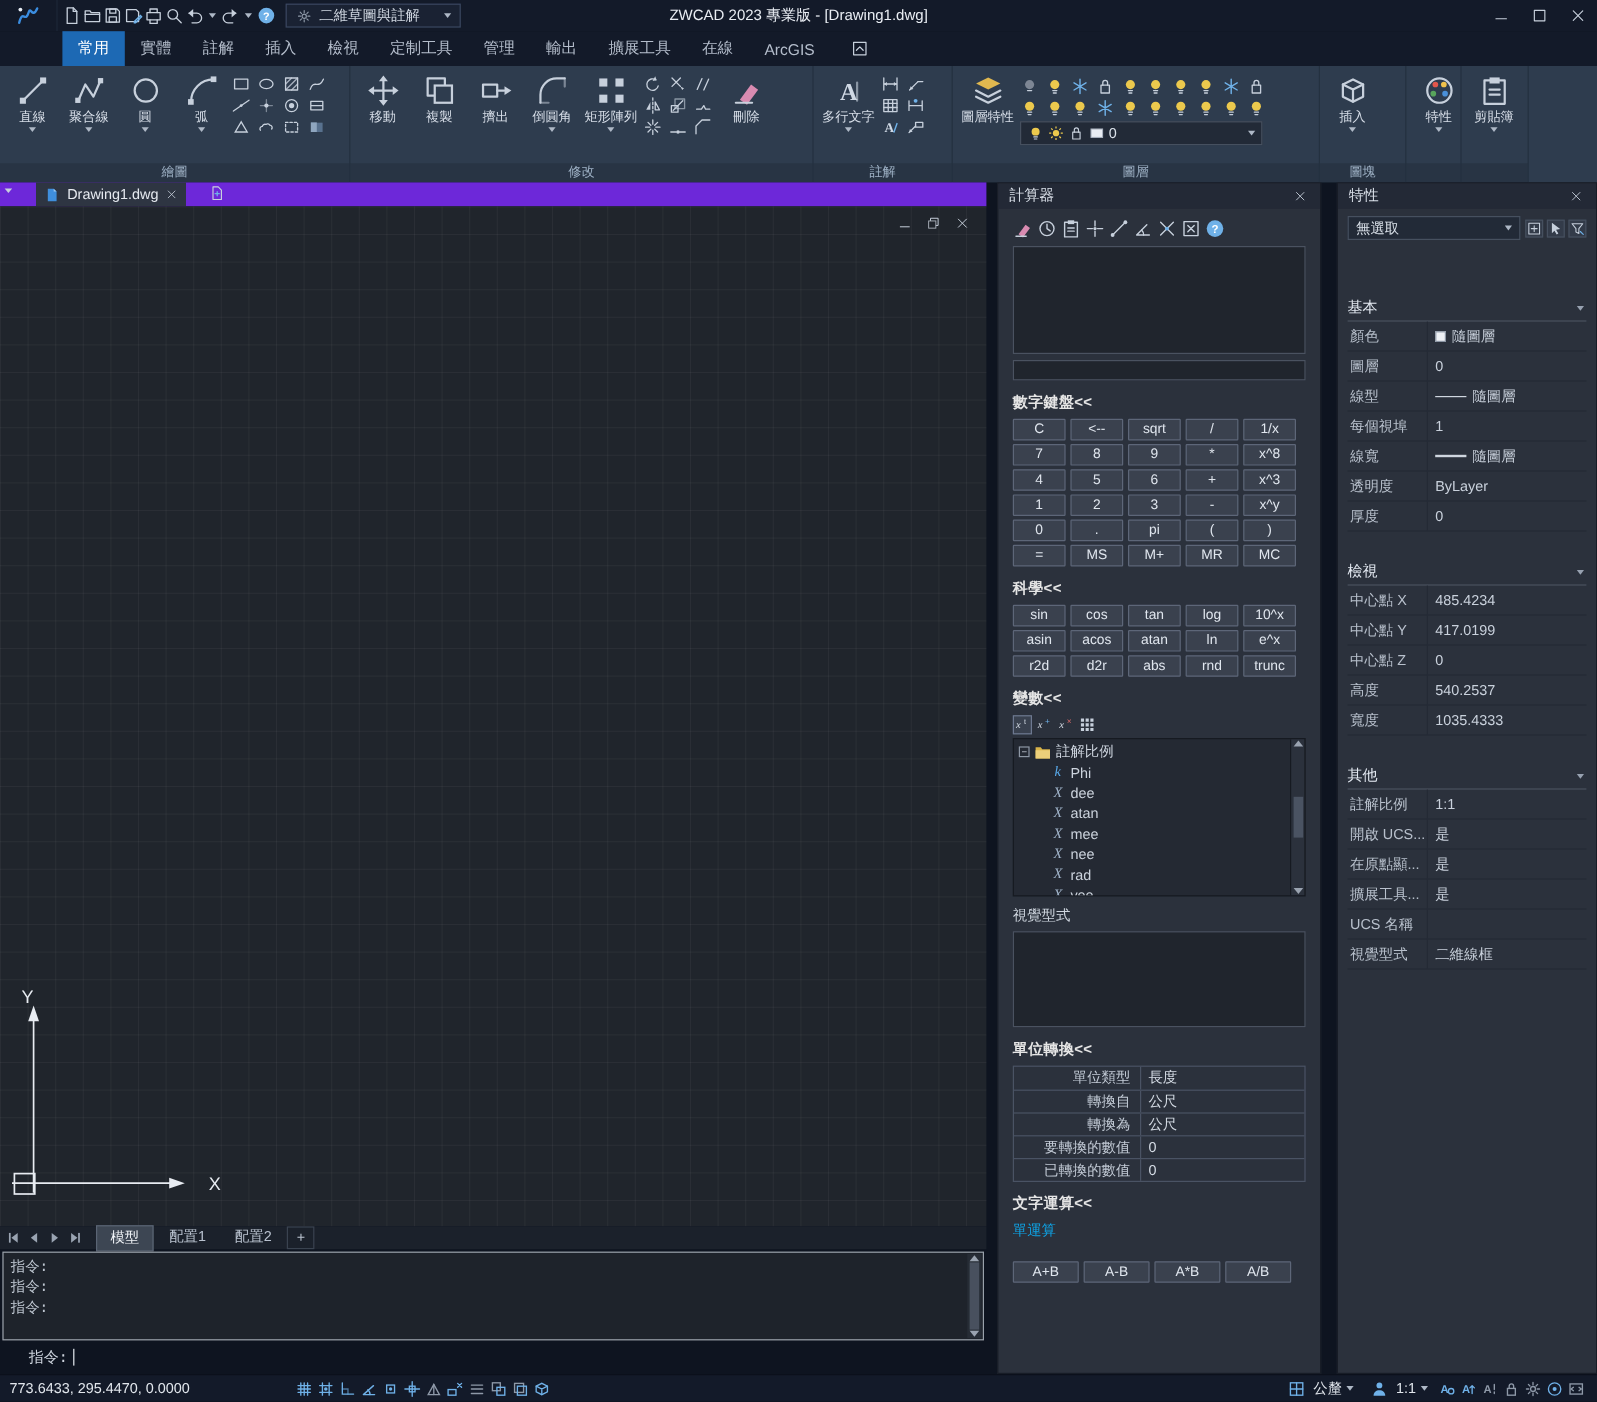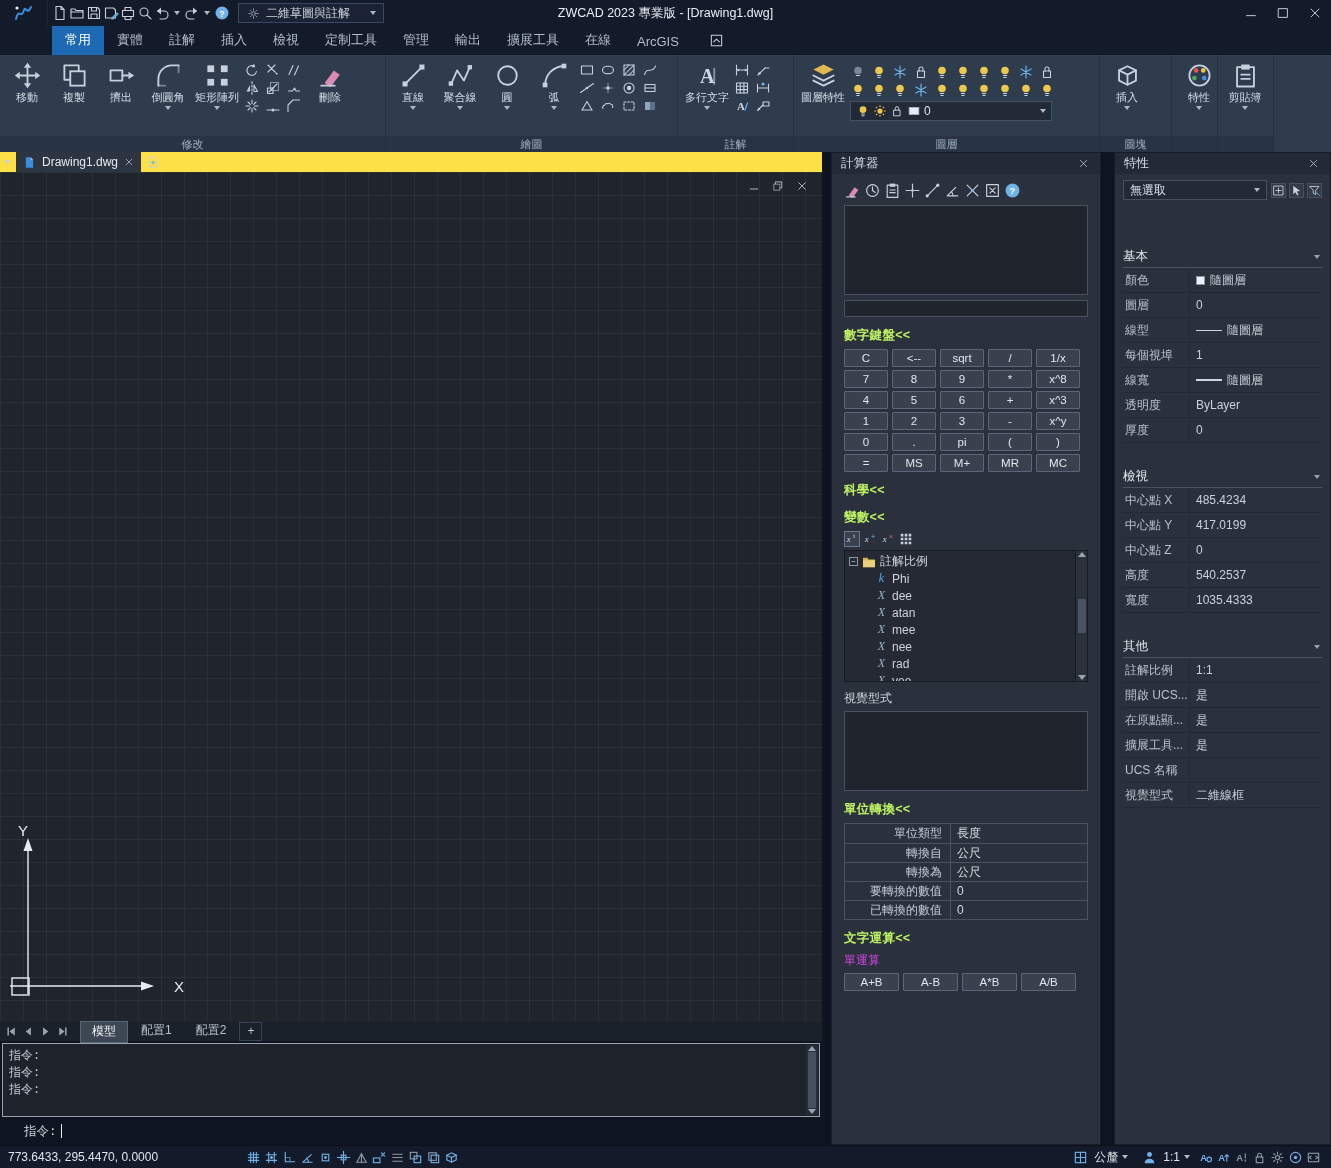--- a/index.html
+++ b/index.html
@@ -36,21 +36,21 @@
 .rgroup-body{flex:1;display:flex;align-items:flex-start;padding:4px 5px 0;gap:3px}
 .rgroup-label{height:16px;line-height:16px;text-align:center;color:#9db0c4;font-size:11px;background:rgba(0,0,0,.12)}
 .bigbtn{min-width:44px;display:flex;flex-direction:column;align-items:center;gap:1px;padding:3px 2px 0;border-radius:2px}
 .bigbtn .lbl{font-size:11px;color:#d7dee8;white-space:nowrap}
 .toolgrid{display:grid;gap:2px;margin-top:3px}
 .toolgrid .icn{width:19px;height:18px;border-radius:2px}
 .layercol{display:flex;flex-direction:column;margin-top:2px}
 .lcombo{width:202px;height:20px;background:#222a37;border:1px solid #46505f;display:flex;align-items:center;gap:3px;padding:0 5px;margin-top:3px}
 .lcombo .val{flex:1;color:#dbe2ea}
 
-.docbar{position:absolute;left:0;top:152px;width:822px;height:20px;background:#fde047;display:flex;align-items:center;gap:2px}
+.docbar{position:absolute;left:0;top:152px;width:822px;height:20px;background:#6d28d9;display:flex;gap:16px}
 .doctab{height:20px;background:#2e3542;display:flex;align-items:center;padding:0 7px;gap:6px;color:#e6eaf0;font-size:12px}
 .canvas{position:absolute;left:0;top:172px;width:822px;height:850px;background:#20252c;background-image:linear-gradient(to right,rgba(255,255,255,.045) 1px,transparent 1px),linear-gradient(to bottom,rgba(255,255,255,.045) 1px,transparent 1px);background-size:23px 23px}
 .viewctrl{position:absolute;right:14px;top:8px;display:flex;gap:12px}
 .ucs{position:absolute;left:6px;top:652px}
 
 .ltabs{position:absolute;left:0;top:1022px;width:822px;height:19px;background:#1b212b;display:flex;align-items:center;gap:2px;padding-left:4px}
 .ltabs .icn{width:15px;height:15px}
 .ltab{padding:1px 11px 2px;color:#b9c2cf;font-size:12px}
 .ltab.active{background:#3d4653;color:#f0f3f7;border:1px solid #5a6474}
 .ltab.add{padding:1px 7px 2px;border:1px solid #3a4350}
@@ -71,21 +71,21 @@
 .sb-right{margin-left:auto;display:flex;align-items:center;gap:5px;padding-right:10px}
 .sb-right .icn{width:20px;height:19px}
 .sb-chip{display:flex;align-items:center;gap:4px;padding:0 3px}
 
 .palette{position:absolute;top:152px;height:993px;background:#2b313c;border:1px solid #171c26;display:flex;flex-direction:column}
 .palette.calc{left:831px;width:270px}
 .palette.props{left:1114px;width:217px}
 .pal-title{height:21px;background:#232936;display:flex;align-items:center;padding:0 9px;color:#d9dfe8;font-size:12.5px;flex:none}
 .pal-close{margin-left:auto;width:16px;height:16px}
 .pal-body{flex:1;overflow:hidden;padding:6px 12px 0}
-.sec-h{font-weight:bold;color:#bef264;font-size:12.5px;margin:10px 0 5px;letter-spacing:.3px}
+.sec-h{font-weight:bold;color:#e5e5e5;font-size:12.5px;margin:10px 0 5px;letter-spacing:.3px}
 
 .calc-toolbar{display:flex;gap:3px;margin:2px 0 6px}
 .calc-toolbar .icn{width:24px;height:21px;border-radius:2px}
 .calc-display{height:90px;background:#20252d;border:1px solid #4a5260;margin-bottom:5px}
 .calc-input{height:17px;background:#20252d;border:1px solid #4a5260}
 .cgrid{display:grid;grid-template-columns:repeat(5,44px);gap:3px 4px}
 .cbtn{height:18px;background:#3a414e;border:1px solid #5d6678;color:#e0e6ee;font-size:11.5px;display:flex;align-items:center;justify-content:center;border-radius:1px}
 .vars-toolbar{display:flex;gap:2px;margin-bottom:3px}
 .vars-toolbar .icn{width:22px;height:20px;border:1px solid transparent}
 .vars-toolbar .icn.pressed{border-color:#6d7890;background:#39414f}
@@ -97,21 +97,21 @@
 .varx{font-family:"Liberation Serif",serif;font-style:italic;color:#9fb2c8;width:13px;text-align:center;flex:none}
 .treescroll{position:absolute;right:0;top:0;width:12px;height:100%;background:#2b313c;border-left:1px solid #161a21;display:flex;flex-direction:column;align-items:center;justify-content:space-between;padding:1px 0}
 .treescroll .thumb{width:8px;height:34px;background:#4a5362}
 .details-label{color:#cfd6df;margin:8px 0 4px}
 .details-box{height:80px;background:#20252d;border:1px solid #4a5260}
 .utable{border:1px solid #4a5364}
 .urow{display:flex;height:19px;border-top:1px solid #4a5364;align-items:center}
 .urow:first-child{border-top:none}
 .ulabel{width:106px;text-align:right;padding-right:8px;color:#c3cbd6;border-right:1px solid #4a5364;height:100%;display:flex;align-items:center;justify-content:flex-end}
 .uvalue{flex:1;padding-left:6px;color:#d5dce5}
-.sub-label{color:#d946ef;margin:2px 0 4px}
+.sub-label{color:#0ea5e9;margin:2px 0 17px}
 .ops-row{display:flex;gap:4px}
 .ops-row .cbtn{width:55px}
 
 .psel-row{display:flex;align-items:center;gap:4px;margin:6px 0 0}
 .pseldd{flex:1;height:20px;background:#222a37;border:1px solid #46505f;display:flex;align-items:center;padding:0 6px;color:#dbe2ea}
 .pseldd .caret{margin-left:auto}
 .psel-row .icn{width:21px;height:20px;border:1px solid #46505f;background:#333b49}
 .pgh{display:flex;align-items:center;height:22px;margin-top:23px;border-bottom:1px solid #49525f;color:#e3e9f1;font-size:12.5px}
 .pgh:first-child{margin-top:46px}
 .pgh .caret{margin-left:auto;margin-right:2px;border-top-color:#97a1b0}
@@ -247,138 +247,20 @@
         <span class="icn" style="width: 15px; height: 15px;">
           <svg viewBox="0 0 16 16" width="15" height="15">
             <rect class="s" x="2.5" y="2.5" width="11" height="11" stroke="#e4e9f0"></rect>
             <path class="s" d="M5 9.5l3-3 3 3" stroke="#e4e9f0"></path>
           </svg>
         </span>
       </div>
     </div>
 
   <div class="ribbon">
-    <div class="rgroup" style="width:386px">
-      <div class="rgroup-body">
-          <div class="bigbtn">
-            <span class="icn" style="width: 27px; height: 27px;">
-              <svg viewBox="0 0 16 16" width="27" height="27">
-                <path class="s" d="M8 2.5v11M2.5 8h11"></path>
-                <path class="f" d="M8 .5L5.8 3.4h4.4zM8 15.5l-2.2-2.9h4.4zM.5 8l2.9-2.2v4.4zM15.5 8l-2.9-2.2v4.4z"></path>
-              </svg>
-            </span>
-            <span class="lbl">移動</span>
-          </div>
-          <div class="bigbtn">
-            <span class="icn" style="width: 27px; height: 27px;">
-              <svg viewBox="0 0 16 16" width="27" height="27">
-                <rect class="s" x="2" y="2" width="8.5" height="8.5"></rect>
-                <rect class="sf" x="5.5" y="5.5" width="8.5" height="8.5"></rect>
-              </svg>
-            </span>
-            <span class="lbl">複製</span>
-          </div>
-          <div class="bigbtn">
-            <span class="icn" style="width: 27px; height: 27px;">
-              <svg viewBox="0 0 16 16" width="27" height="27">
-                <rect class="s" x="1.5" y="5" width="7" height="6"></rect>
-                <path class="s" d="M8.5 8H12"></path>
-                <path class="f" d="M15.5 8l-3.4-2.2v4.4z"></path>
-              </svg>
-            </span>
-            <span class="lbl">擠出</span>
-          </div>
-          <div class="bigbtn">
-            <span class="icn" style="width: 27px; height: 27px;">
-              <svg viewBox="0 0 16 16" width="27" height="27">
-                <path class="s" d="M2 14v-4a8 8 0 0 1 8-8h4"></path>
-                <path class="s" d="M2 14h4M14 2v4" opacity=".5"></path>
-              </svg>
-            </span>
-            <span class="lbl">倒圓角</span>
-            <span class="caret"></span>
-          </div>
-          <div class="bigbtn">
-            <span class="icn" style="width: 27px; height: 27px;">
-              <svg viewBox="0 0 16 16" width="27" height="27">
-                <rect class="f" x="2" y="2" width="4" height="4"></rect>
-                <rect class="f" x="2" y="10" width="4" height="4"></rect>
-                <rect class="f" x="10" y="2" width="4" height="4"></rect>
-                <rect class="f" x="10" y="10" width="4" height="4"></rect>
-              </svg>
-            </span>
-            <span class="lbl">矩形陣列</span>
-            <span class="caret"></span>
-          </div>
-          <div class="toolgrid" style="grid-template-columns: repeat(3, 19px);">
-            <span class="icn" style="width: 16px; height: 16px;">
-              <svg viewBox="0 0 16 16" width="16" height="16">
-                <path class="s" d="M12.5 9.5A4.8 4.8 0 1 1 10.5 4.5"></path>
-                <path class="f" d="M10 1.5l1.2 3.4-3.4.5z"></path>
-              </svg>
-            </span>
-            <span class="icn" style="width: 16px; height: 16px;">
-              <svg viewBox="0 0 16 16" width="16" height="16">
-                <path class="s" d="M3 3l7 7M10 3L3 10"></path>
-                <path class="f" d="M10 10l3 1.5-1.5 1.5-1.5-3zM3 13.5l2-2"></path>
-              </svg>
-            </span>
-            <span class="icn" style="width: 16px; height: 16px;">
-              <svg viewBox="0 0 16 16" width="16" height="16">
-                <path class="s" d="M3 12.5l4-9M8.5 13l4-9"></path>
-              </svg>
-            </span>
-            <span class="icn" style="width: 16px; height: 16px;">
-              <svg viewBox="0 0 16 16" width="16" height="16">
-                <path class="s" d="M8 1.5v13" stroke-dasharray="2 1.6"></path>
-                <path class="f" d="M6 5L2.5 11.5H6z"></path>
-                <path class="s" d="M10 5l3.5 6.5H10z"></path>
-              </svg>
-            </span>
-            <span class="icn" style="width: 16px; height: 16px;">
-              <svg viewBox="0 0 16 16" width="16" height="16">
-                <rect class="s" x="2.5" y="8" width="5.5" height="5.5"></rect>
-                <rect class="s" x="5.5" y="2.5" width="8" height="8" opacity=".6"></rect>
-                <path class="s" d="M4 12L12 4"></path>
-              </svg>
-            </span>
-            <span class="icn" style="width: 16px; height: 16px;">
-              <svg viewBox="0 0 16 16" width="16" height="16">
-                <path class="s" d="M2.5 11h4l2-3 1.5 3h3.5"></path>
-              </svg>
-            </span>
-            <span class="icn" style="width: 16px; height: 16px;">
-              <svg viewBox="0 0 16 16" width="16" height="16">
-                <path class="s" d="M8 2v3.5M8 10.5V14M2 8h3.5M10.5 8H14M4 4l2.4 2.4M12 12L9.6 9.6M12 4L9.6 6.4M4 12l2.4-2.4"></path>
-              </svg>
-            </span>
-            <span class="icn" style="width: 16px; height: 16px;">
-              <svg viewBox="0 0 16 16" width="16" height="16">
-                <path class="s" d="M2 12h4.5M9.5 12H14"></path>
-                <circle class="f" cx="8" cy="12" r="1.5"></circle>
-              </svg>
-            </span>
-            <span class="icn" style="width: 16px; height: 16px;">
-              <svg viewBox="0 0 16 16" width="16" height="16">
-                <path class="s" d="M2 13.5V7l5-5h6.5"></path>
-              </svg>
-            </span>
-          </div>
-          <div class="bigbtn">
-            <span class="icn" style="width: 27px; height: 27px;">
-              <svg viewBox="0 0 16 16" width="27" height="27">
-                <path d="M4.5 12.5l5.5-7.5 3.5 2.6-5.5 7.4z" fill="#d98bb1"></path>
-                <path class="s" d="M2.5 14h8"></path>
-              </svg>
-            </span>
-            <span class="lbl">刪除</span>
-          </div>
-        </div>
-      <div class="rgroup-label">修改</div>
-    </div>
     <div class="rgroup" style="width:292px">
       <div class="rgroup-body">
           <div class="bigbtn">
             <span class="icn" style="width: 27px; height: 27px;">
               <svg viewBox="0 0 16 16" width="27" height="27">
                 <path class="s" d="M3.5 12.5l9-9"></path>
                 <rect class="f" x="1.5" y="11.5" width="3" height="3"></rect>
                 <rect class="f" x="11.5" y="1.5" width="3" height="3"></rect>
               </svg>
             </span>
@@ -479,20 +361,138 @@
             <span class="icn" style="width: 16px; height: 16px;">
               <svg viewBox="0 0 16 16" width="16" height="16">
                 <rect x="3" y="4" width="10" height="8" fill="#5e7globe"></rect>
                 <rect x="3" y="4" width="10" height="8" fill="#58718e"></rect>
                 <rect x="3" y="4" width="5" height="8" fill="#8fa6bf"></rect>
               </svg>
             </span>
           </div>
         </div>
       <div class="rgroup-label">繪圖</div>
+    </div>
+    <div class="rgroup" style="width:386px">
+      <div class="rgroup-body">
+          <div class="bigbtn">
+            <span class="icn" style="width: 27px; height: 27px;">
+              <svg viewBox="0 0 16 16" width="27" height="27">
+                <path class="s" d="M8 2.5v11M2.5 8h11"></path>
+                <path class="f" d="M8 .5L5.8 3.4h4.4zM8 15.5l-2.2-2.9h4.4zM.5 8l2.9-2.2v4.4zM15.5 8l-2.9-2.2v4.4z"></path>
+              </svg>
+            </span>
+            <span class="lbl">移動</span>
+          </div>
+          <div class="bigbtn">
+            <span class="icn" style="width: 27px; height: 27px;">
+              <svg viewBox="0 0 16 16" width="27" height="27">
+                <rect class="s" x="2" y="2" width="8.5" height="8.5"></rect>
+                <rect class="sf" x="5.5" y="5.5" width="8.5" height="8.5"></rect>
+              </svg>
+            </span>
+            <span class="lbl">複製</span>
+          </div>
+          <div class="bigbtn">
+            <span class="icn" style="width: 27px; height: 27px;">
+              <svg viewBox="0 0 16 16" width="27" height="27">
+                <rect class="s" x="1.5" y="5" width="7" height="6"></rect>
+                <path class="s" d="M8.5 8H12"></path>
+                <path class="f" d="M15.5 8l-3.4-2.2v4.4z"></path>
+              </svg>
+            </span>
+            <span class="lbl">擠出</span>
+          </div>
+          <div class="bigbtn">
+            <span class="icn" style="width: 27px; height: 27px;">
+              <svg viewBox="0 0 16 16" width="27" height="27">
+                <path class="s" d="M2 14v-4a8 8 0 0 1 8-8h4"></path>
+                <path class="s" d="M2 14h4M14 2v4" opacity=".5"></path>
+              </svg>
+            </span>
+            <span class="lbl">倒圓角</span>
+            <span class="caret"></span>
+          </div>
+          <div class="bigbtn">
+            <span class="icn" style="width: 27px; height: 27px;">
+              <svg viewBox="0 0 16 16" width="27" height="27">
+                <rect class="f" x="2" y="2" width="4" height="4"></rect>
+                <rect class="f" x="2" y="10" width="4" height="4"></rect>
+                <rect class="f" x="10" y="2" width="4" height="4"></rect>
+                <rect class="f" x="10" y="10" width="4" height="4"></rect>
+              </svg>
+            </span>
+            <span class="lbl">矩形陣列</span>
+            <span class="caret"></span>
+          </div>
+          <div class="toolgrid" style="grid-template-columns: repeat(3, 19px);">
+            <span class="icn" style="width: 16px; height: 16px;">
+              <svg viewBox="0 0 16 16" width="16" height="16">
+                <path class="s" d="M12.5 9.5A4.8 4.8 0 1 1 10.5 4.5"></path>
+                <path class="f" d="M10 1.5l1.2 3.4-3.4.5z"></path>
+              </svg>
+            </span>
+            <span class="icn" style="width: 16px; height: 16px;">
+              <svg viewBox="0 0 16 16" width="16" height="16">
+                <path class="s" d="M3 3l7 7M10 3L3 10"></path>
+                <path class="f" d="M10 10l3 1.5-1.5 1.5-1.5-3zM3 13.5l2-2"></path>
+              </svg>
+            </span>
+            <span class="icn" style="width: 16px; height: 16px;">
+              <svg viewBox="0 0 16 16" width="16" height="16">
+                <path class="s" d="M3 12.5l4-9M8.5 13l4-9"></path>
+              </svg>
+            </span>
+            <span class="icn" style="width: 16px; height: 16px;">
+              <svg viewBox="0 0 16 16" width="16" height="16">
+                <path class="s" d="M8 1.5v13" stroke-dasharray="2 1.6"></path>
+                <path class="f" d="M6 5L2.5 11.5H6z"></path>
+                <path class="s" d="M10 5l3.5 6.5H10z"></path>
+              </svg>
+            </span>
+            <span class="icn" style="width: 16px; height: 16px;">
+              <svg viewBox="0 0 16 16" width="16" height="16">
+                <rect class="s" x="2.5" y="8" width="5.5" height="5.5"></rect>
+                <rect class="s" x="5.5" y="2.5" width="8" height="8" opacity=".6"></rect>
+                <path class="s" d="M4 12L12 4"></path>
+              </svg>
+            </span>
+            <span class="icn" style="width: 16px; height: 16px;">
+              <svg viewBox="0 0 16 16" width="16" height="16">
+                <path class="s" d="M2.5 11h4l2-3 1.5 3h3.5"></path>
+              </svg>
+            </span>
+            <span class="icn" style="width: 16px; height: 16px;">
+              <svg viewBox="0 0 16 16" width="16" height="16">
+                <path class="s" d="M8 2v3.5M8 10.5V14M2 8h3.5M10.5 8H14M4 4l2.4 2.4M12 12L9.6 9.6M12 4L9.6 6.4M4 12l2.4-2.4"></path>
+              </svg>
+            </span>
+            <span class="icn" style="width: 16px; height: 16px;">
+              <svg viewBox="0 0 16 16" width="16" height="16">
+                <path class="s" d="M2 12h4.5M9.5 12H14"></path>
+                <circle class="f" cx="8" cy="12" r="1.5"></circle>
+              </svg>
+            </span>
+            <span class="icn" style="width: 16px; height: 16px;">
+              <svg viewBox="0 0 16 16" width="16" height="16">
+                <path class="s" d="M2 13.5V7l5-5h6.5"></path>
+              </svg>
+            </span>
+          </div>
+          <div class="bigbtn">
+            <span class="icn" style="width: 27px; height: 27px;">
+              <svg viewBox="0 0 16 16" width="27" height="27">
+                <path d="M4.5 12.5l5.5-7.5 3.5 2.6-5.5 7.4z" fill="#d98bb1"></path>
+                <path class="s" d="M2.5 14h8"></path>
+              </svg>
+            </span>
+            <span class="lbl">刪除</span>
+          </div>
+        </div>
+      <div class="rgroup-label">修改</div>
     </div>
     <div class="rgroup" style="width:116px">
       <div class="rgroup-body">
           <div class="bigbtn">
             <span class="icn" style="width: 27px; height: 27px;">
               <svg viewBox="0 0 16 16" width="27" height="27">
                 <text x="3.5" y="12.5" font-size="12" font-weight="bold" fill="#cfd8e4" font-family="serif">A</text>
                 <path class="s" d="M12 4v9" opacity=".6"></path>
               </svg>
             </span>
@@ -1110,20 +1110,37 @@
           <div class="cbtn">pi</div>
           <div class="cbtn">(</div>
           <div class="cbtn">)</div>
           <div class="cbtn">=</div>
           <div class="cbtn">MS</div>
           <div class="cbtn">M+</div>
           <div class="cbtn">MR</div>
           <div class="cbtn">MC</div>
         </div>
       <div class="sec-h">科學&lt;&lt;</div>
+      <div class="cgrid" id="sci-grid">
+          <div class="cbtn">sin</div>
+          <div class="cbtn">cos</div>
+          <div class="cbtn">tan</div>
+          <div class="cbtn">log</div>
+          <div class="cbtn">10^x</div>
+          <div class="cbtn">asin</div>
+          <div class="cbtn">acos</div>
+          <div class="cbtn">atan</div>
+          <div class="cbtn">ln</div>
+          <div class="cbtn">e^x</div>
+          <div class="cbtn">r2d</div>
+          <div class="cbtn">d2r</div>
+          <div class="cbtn">abs</div>
+          <div class="cbtn">rnd</div>
+          <div class="cbtn">trunc</div>
+        </div>
       <div class="sec-h">變數&lt;&lt;</div>
       <div class="vars-toolbar" id="vars-toolbar">
           <span class="icn pressed" style="width: 16px; height: 16px;">
             <svg viewBox="0 0 16 16" width="16" height="16">
               <text x="2" y="11.5" font-size="10" font-style="italic" font-family="serif" fill="#d4dbe5">x</text>
               <text x="9.5" y="7" font-size="7" fill="#d4dbe5">t</text>
             </svg>
           </span>
           <span class="icn" style="width: 16px; height: 16px;">
             <svg viewBox="0 0 16 16" width="16" height="16">

